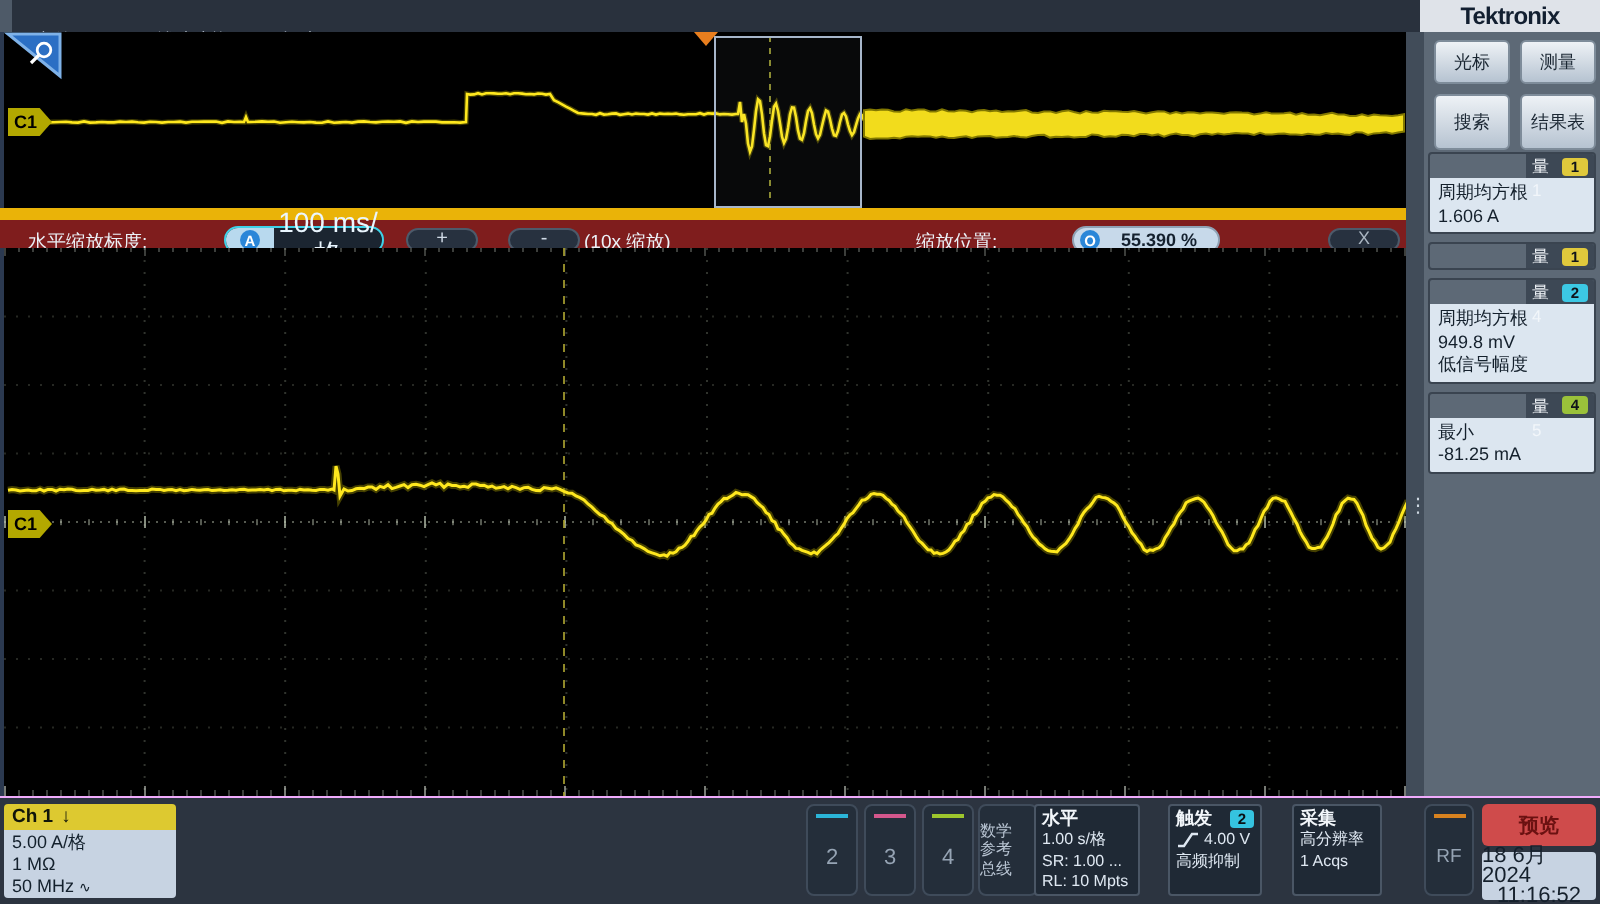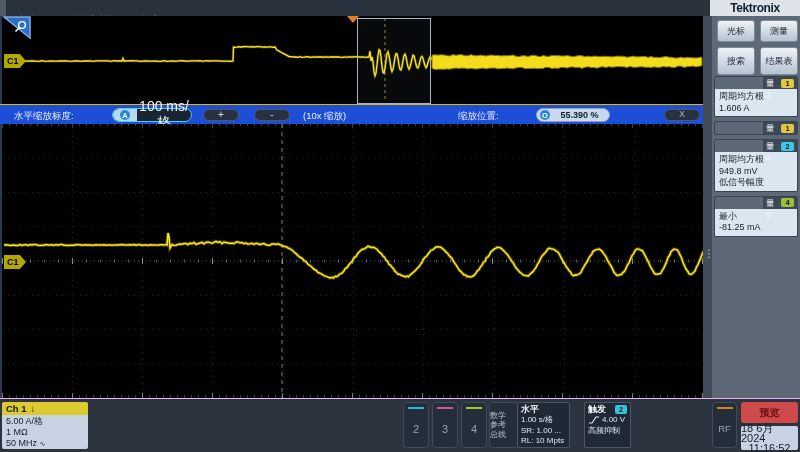--- a/index.html
+++ b/index.html
@@ -17,21 +17,21 @@
   .overview-plot svg{position:absolute;left:0;top:0;}
   .zoom-window{position:absolute;left:355px;top:2px;width:72px;height:84px;border:1px solid #a7b6ca;background:rgba(150,170,205,0.05);}
   .trig-marker{position:absolute;left:345px;top:0;width:0;height:0;border-left:6px solid transparent;border-right:6px solid transparent;border-top:7px solid #e87e1e;}
   .c1-badge{position:absolute;width:22px;height:14px;background:#b3a800;color:#000;font-size:9px;font-weight:bold;
             display:flex;align-items:center;padding-left:3px;box-sizing:border-box;
             clip-path:polygon(0 0,72% 0,100% 50%,72% 100%,0 100%);}
   .c1-badge.ov{left:2px;top:38px;}
   .c1-badge.mn{left:2px;top:131px;}
   .zoom-icon{position:absolute;right:4px;top:3px;}
   
-  .zoombar{position:absolute;left:0;top:104px;width:710px;height:20px;background:#1d4ed8;border-top:1px solid #eab308;box-sizing:border-box;}
+  .zoombar{position:absolute;left:0;top:104px;width:710px;height:20px;background:#7f1d1d;border-top:6px solid #eab308;box-sizing:border-box;}
   .zoombar .lbl{position:absolute;top:5px;font-size:9.5px;color:#ecf2f8;}
   .pill{position:absolute;box-sizing:border-box;border-radius:7px;display:flex;align-items:center;}
   .pill-a{left:112px;top:3px;width:80px;height:14px;border:1px solid #3fd2e8;background:#1b2531;}
   .pill-a .knob-seg{width:24px;height:12px;background:#b8d9ee;border-radius:6px 0 0 6px;display:flex;align-items:center;justify-content:center;}
   .knob-circle{width:10px;height:10px;border-radius:50%;background:#2a86d8;color:#fff;font-size:7.5px;font-weight:bold;
                display:flex;align-items:center;justify-content:center;}
   .pill-a .val{flex:1;text-align:center;font-size:14px;color:#eaf6ff;}
   .btn-pill{position:absolute;top:4px;width:36px;height:12px;background:#27313f;border:1px solid #4d5a6a;border-radius:6px;
             color:#cfd9e5;font-size:10px;line-height:9px;text-align:center;box-sizing:border-box;}
   .pill-o{left:536px;top:3px;width:74px;height:14px;background:#c7d9ea;border:1px solid #8fa2b5;}
@@ -115,21 +115,21 @@
   <div class="zoombar">
     <span class="lbl" style="left:14px">水平缩放标度:</span>
     <div class="pill pill-a">
       <div class="knob-seg">
         <div class="knob-circle">A</div>
       </div>
       <div class="val">100 ms/格</div>
     </div>
     <div class="btn-pill" style="left:203px">+</div>
     <div class="btn-pill" style="left:254px">-</div>
-    <span class="lbl" style="left:303px">(10x 缩放)</span>
+    <span class="lbl" style="left:292px">(10x 缩放)</span>
     <span class="lbl" style="left:458px">缩放位置:</span>
     <div class="pill pill-o">
       <div class="knob-circle">O</div>
       <div class="val">55.390 %</div>
     </div>
     <div class="btn-pill" style="left:664px;color:#aab6c2;font-size:9px;">X</div>
   </div>
 
   <div class="main-plot">
     <svg id="main-svg" width="703" height="274">
@@ -510,20 +510,27 @@
       </div>
       <div class="ln">
         <svg width="12" height="10">
           <path d="M1 8 H4 L8 2 H11" stroke="#dfe8f2" stroke-width="1.2" fill="none"></path>
         </svg>
         <span>4.00 V</span>
       </div>
       <div class="ln">高频抑制</div>
     </div>
 
+    <div class="panel" style="left:646px;width:45px">
+      <div class="hd">
+          <span>采集</span>
+        </div>
+      <div class="ln">高分辨率</div>
+      <div class="ln">1 Acqs</div>
+    </div>
 
     <div class="sq-btn" style="left:712px;width:25px">
       <div class="cline" style="background-color: rgb(216, 130, 31);"></div>
       <div class="rf-lbl">RF</div>
     </div>
 
     <div class="preview-btn">预览</div>
     <div class="datetime">
       <div>18 6月 2024</div>
       <div>11:16:52</div>

